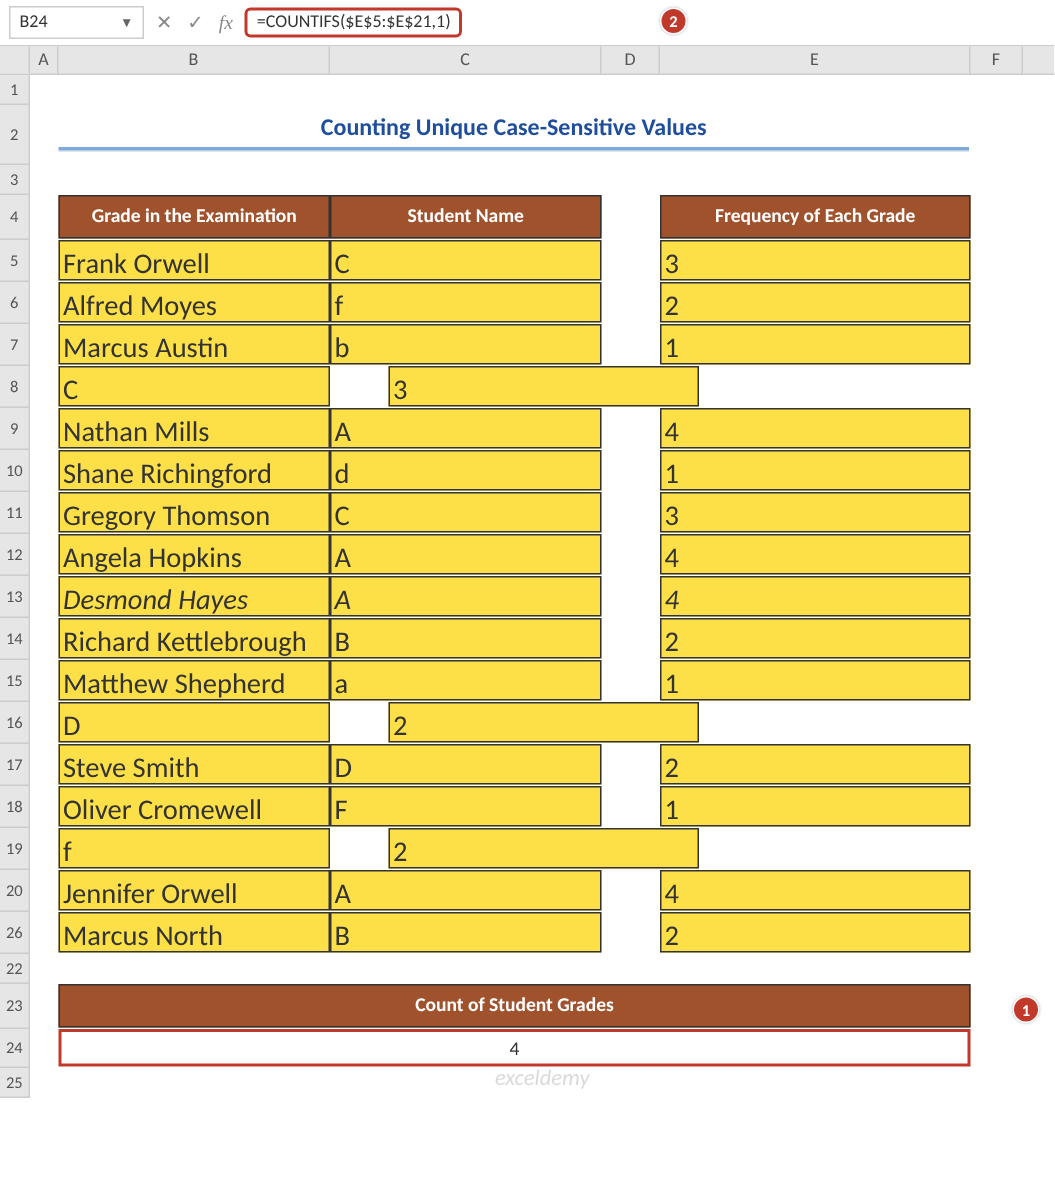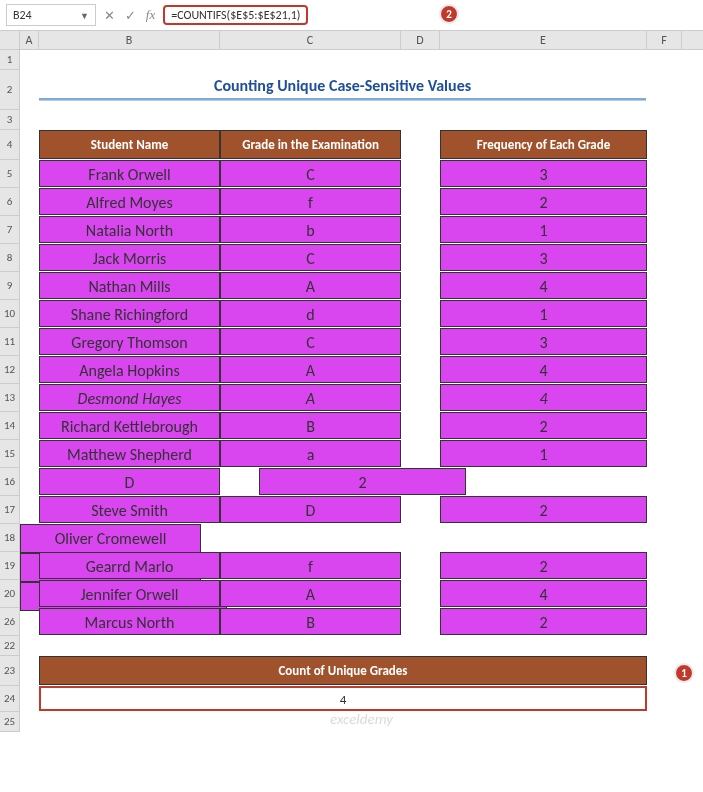--- a/index.html
+++ b/index.html
@@ -23,21 +23,21 @@
 .cell { border-right: 1px solid transparent; }
 .cA { width: 19px; }
 .cB { width: 181px; }
 .cC { width: 181px; }
 .cD { width: 39px; }
 .cE { width: 207px; }
 .cF { width: 35px; }
 .title { color: #1f4e9c; font-weight: bold; font-size: 16px; text-align: center; padding: 6px 0 3px; }
 .title-underline { border-top: 2px solid #7eaadb; border-bottom: 1px solid #b8cce4; height: 3px; margin: 0 0 2px; }
 .th { background: #a0522d; color: #fff; font-weight: bold; text-align: center; padding: 6px 4px; border: 1px solid #333; }
-.td { border: 1px solid #333; text-align: center; padding: 4px 2px; background: #d946ef; font-size: 16px; }
+.td { border: 1px solid #333; text-align: left; padding: 4px 2px; background: #fde047; font-size: 19px; }
 .count-header { background: #a0522d; color: #fff; font-weight: bold; text-align: center; padding: 6px; border: 1px solid #333; }
 .count-val { border: 2px solid #c0392b; text-align: center; padding: 4px; font-size: 13px; }
 .callout { position: absolute; width: 18px; height: 18px; border-radius: 50%; background: #c0392b; color: #fff; font-size: 11px; font-weight: bold; display: flex; align-items: center; justify-content: center; border: 1px solid #fff; box-shadow: 0 0 2px rgba(0,0,0,0.3); }
 .watermark { position: absolute; left: 50%; transform: translateX(-50%); color: rgba(150,150,150,0.35); font-size: 15px; font-style: italic; pointer-events: none; }
 </style>
 </head>
 <body>
 
 <div class="formula-bar">
   <div class="name-box">
@@ -105,50 +105,49 @@
       <div class="cell" style="width:608px">
         <div class="title">Counting Unique Case-Sensitive Values</div>
         <div class="title-underline"></div>
       </div>
     </div>
     <div class="row" style="height:20px">
         <div class="cell cA"></div>
       </div>
     <div class="row" style="height:30px">
       <div class="cell cA"></div>
+      <div class="cell cC th">Grade in the Examination</div>
       <div class="cell cB th">Student Name</div>
-      <div class="cell cC th">Grade in the Examination</div>
       <div class="cell cD"></div>
       <div class="cell cE th">Frequency of Each Grade</div>
     </div>
     <div id="data-rows">
         <div class="row" style="height: 28px;">
           <div class="cell cA"></div>
           <div class="cell cB td">Frank Orwell</div>
           <div class="cell cC td">C</div>
           <div class="cell cD"></div>
           <div class="cell cE td">3</div>
         </div>
         <div class="row" style="height: 28px;">
           <div class="cell cA"></div>
           <div class="cell cB td">Alfred Moyes</div>
           <div class="cell cC td">f</div>
           <div class="cell cD"></div>
           <div class="cell cE td">2</div>
         </div>
         <div class="row" style="height: 28px;">
           <div class="cell cA"></div>
-          <div class="cell cB td">Natalia North</div>
+          <div class="cell cB td">Marcus Austin</div>
           <div class="cell cC td">b</div>
           <div class="cell cD"></div>
           <div class="cell cE td">1</div>
         </div>
         <div class="row" style="height: 28px;">
           <div class="cell cA"></div>
-          <div class="cell cB td">Jack Morris</div>
           <div class="cell cC td">C</div>
           <div class="cell cD"></div>
           <div class="cell cE td">3</div>
         </div>
         <div class="row" style="height: 28px;">
           <div class="cell cA"></div>
           <div class="cell cB td">Nathan Mills</div>
           <div class="cell cC td">A</div>
           <div class="cell cD"></div>
           <div class="cell cE td">4</div>
@@ -201,30 +200,29 @@
           <div class="cell cD"></div>
           <div class="cell cE td">2</div>
         </div>
         <div class="row" style="height: 28px;">
           <div class="cell cA"></div>
           <div class="cell cB td">Steve Smith</div>
           <div class="cell cC td">D</div>
           <div class="cell cD"></div>
           <div class="cell cE td">2</div>
         </div>
-        <div class="row" style="height: 28px; flex-direction: column;">
+        <div class="row" style="height: 28px;">
           <div class="cell cA"></div>
           <div class="cell cB td">Oliver Cromewell</div>
           <div class="cell cC td">F</div>
           <div class="cell cD"></div>
           <div class="cell cE td">1</div>
         </div>
         <div class="row" style="height: 28px;">
           <div class="cell cA"></div>
-          <div class="cell cB td">Gearrd Marlo</div>
           <div class="cell cC td">f</div>
           <div class="cell cD"></div>
           <div class="cell cE td">2</div>
         </div>
         <div class="row" style="height: 28px;">
           <div class="cell cA"></div>
           <div class="cell cB td">Jennifer Orwell</div>
           <div class="cell cC td">A</div>
           <div class="cell cD"></div>
           <div class="cell cE td">4</div>
@@ -235,21 +233,21 @@
           <div class="cell cC td">B</div>
           <div class="cell cD"></div>
           <div class="cell cE td">2</div>
         </div>
       </div>
     <div class="row" style="height:20px">
         <div class="cell cA"></div>
       </div>
     <div class="row" style="height:30px">
       <div class="cell cA"></div>
-      <div class="cell count-header" style="width:608px">Count of Unique Grades</div>
+      <div class="cell count-header" style="width:608px">Count of Student Grades</div>
     </div>
     <div class="row" style="height:26px">
       <div class="cell cA"></div>
       <div class="cell count-val" style="width:608px">4</div>
     </div>
     <div class="row" style="height:20px">
         <div class="cell cA"></div>
       </div>
 
     <div class="watermark" style="top:660px">exceldemy</div>

